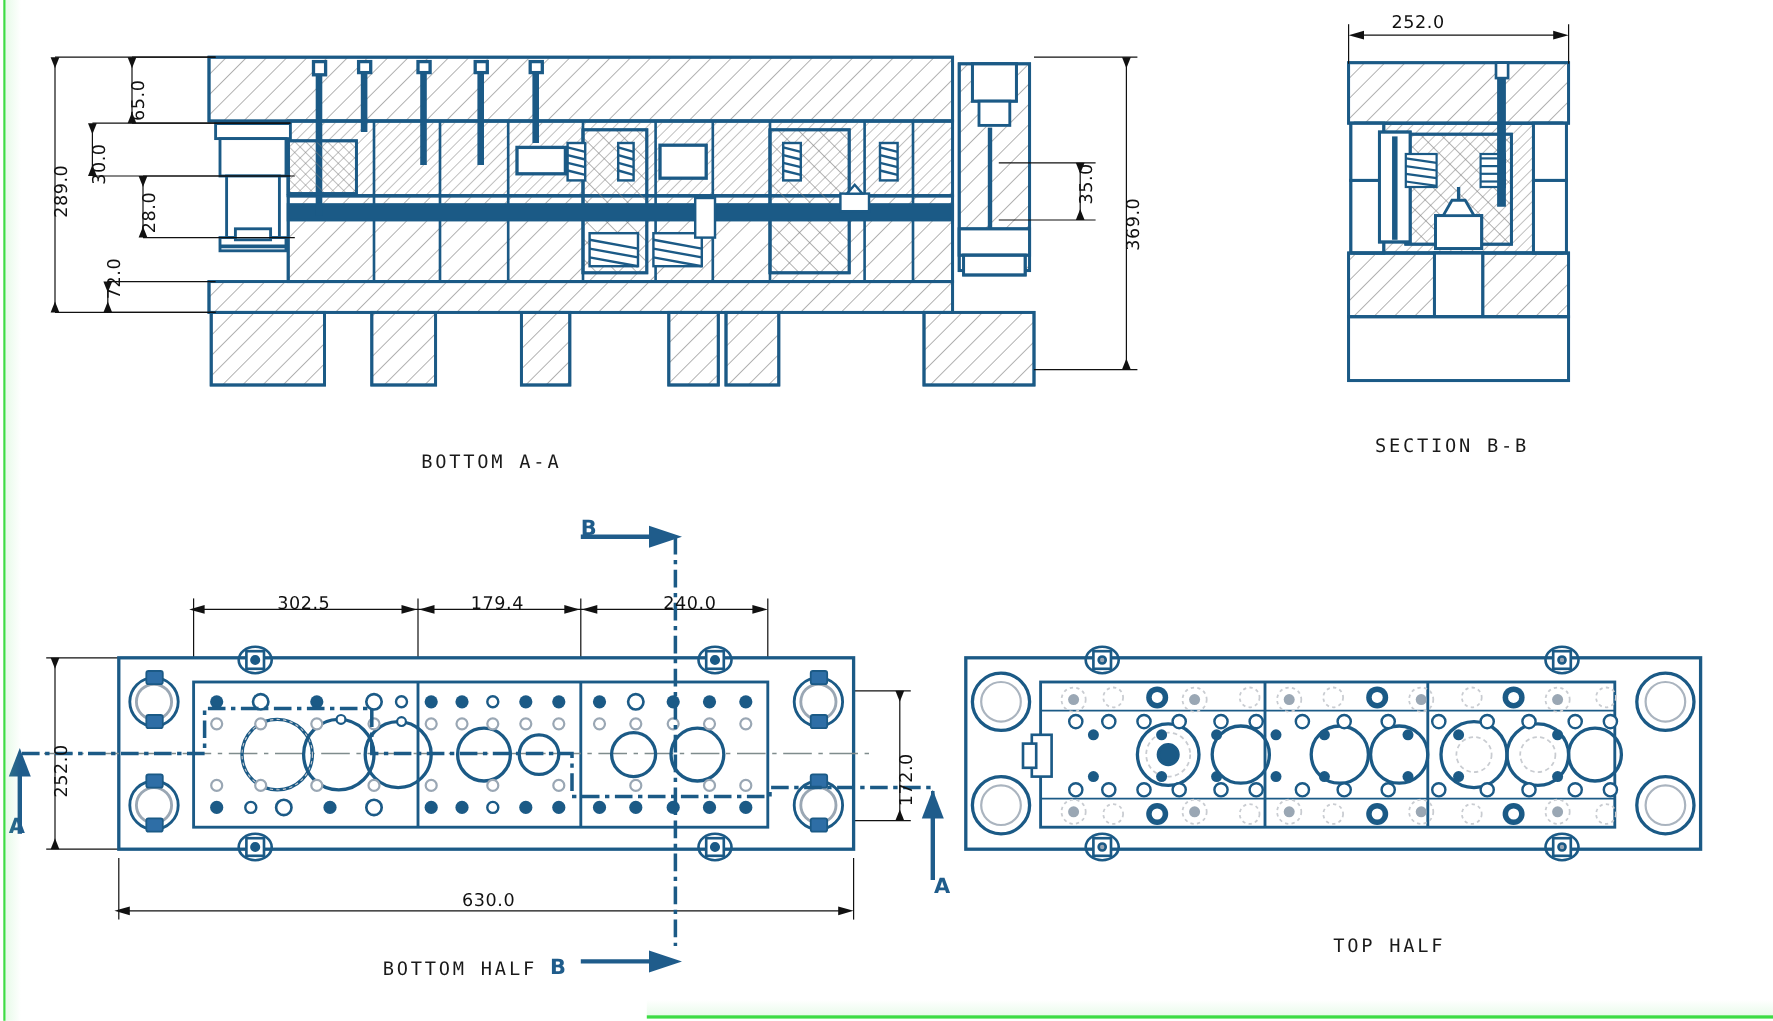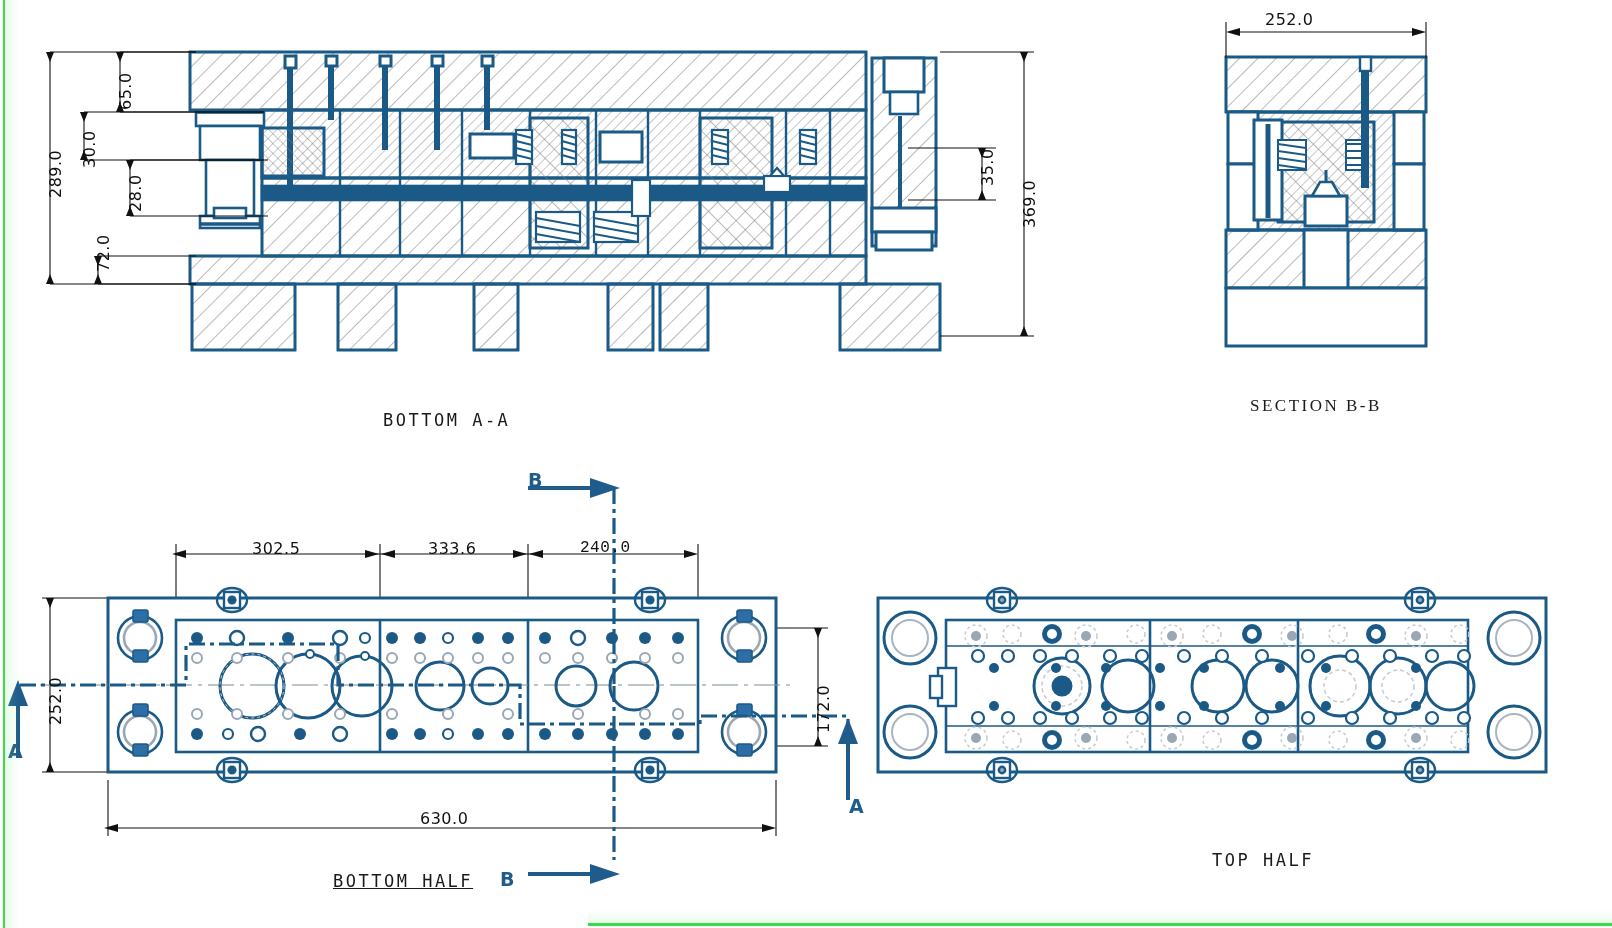--- a/index.html
+++ b/index.html
@@ -381,21 +381,21 @@
     <g stroke="#111111" stroke-width="1.1" fill="none">
       <line x1="80" y1="32" x2="272" y2="32"></line>
       <path d="M76,32 L90,28 L90,36 z" fill="#111" stroke="none"></path>
       <path d="M276,32 L262,28 L262,36 z" fill="#111" stroke="none"></path>
       <line x1="76" y1="22" x2="76" y2="58"></line>
       <line x1="276" y1="22" x2="276" y2="58"></line>
     </g>
   </svg>
 
   <div class="dimtext" style="left:1265px; top:10px;">252.0</div>
-  <div class="caption" style="left:1250px; top:396px;font-family:Liberation Serif, serif;">SECTION B-B</div>
+  <div class="caption" style="left:1250px; top:396px;">SECTION B-B</div>
 
   <svg style="position:absolute;left:0;top:440px;width:880px;height:488px" viewBox="0 0 880 488">
     <defs>
       <marker id="arrR2" markerWidth="12" markerHeight="9" refX="11" refY="4.5" orient="auto">
         <path d="M0,0 L12,4.5 L0,9 z" fill="#111"></path>
       </marker>
     </defs>
 
     <g stroke="#111111" stroke-width="1.1" fill="none">
       <line x1="176" y1="114" x2="694" y2="114"></line>
@@ -584,32 +584,32 @@
 
       <line x1="528" y1="48" x2="594" y2="48"></line>
       <path d="M590,38 L620,48 L590,58 z" stroke="none"></path>
 
       <line x1="528" y1="434" x2="594" y2="434"></line>
       <path d="M590,424 L620,434 L590,444 z" stroke="none"></path>
     </g>
   </svg>
 
   <div class="dimtext" style="left:252px; top:539px;">302.5</div>
-  <div class="dimtext" style="left:428px; top:539px;">333.6</div>
-  <div class="dimtext" style="left:580px; top:539px;font-family:Liberation Mono, monospace;">240.0</div>
+  <div class="dimtext" style="left:428px; top:539px;">179.4</div>
+  <div class="dimtext" style="left:603px; top:539px;">240.0</div>
   <div class="dimtext" style="left:420px; top:809px;">630.0</div>
   <div class="dimtext vert" style="left:46px; top:725px;">252.0</div>
   <div class="dimtext vert" style="left:814px; top:733px;">172.0</div>
 
   <div class="seclabel" style="left:8px; top:740px;">A</div>
   <div class="seclabel" style="left:849px; top:795px;">A</div>
   <div class="seclabel" style="left:528px; top:469px;">B</div>
   <div class="seclabel" style="left:500px; top:868px;">B</div>
 
-  <div class="caption" style="left:333px; top:871px;text-decoration:underline;">BOTTOM HALF</div>
+  <div class="caption" style="left:348px; top:871px;">BOTTOM HALF</div>
 
   <svg style="position:absolute;left:860px;top:560px;width:752px;height:300px" viewBox="0 0 752 300">
 
     <g stroke="#1b5a86" fill="none" stroke-width="3">
       <rect x="18" y="38" width="668" height="174" fill="#ffffff"></rect>
       <rect x="86" y="60" width="522" height="132" stroke-width="2.6"></rect>
       <line x1="290" y1="60" x2="290" y2="192" stroke-width="2.6"></line>
       <line x1="438" y1="60" x2="438" y2="192" stroke-width="2.6"></line>
       <line x1="86" y1="86" x2="608" y2="86" stroke-width="1.6"></line>
       <line x1="86" y1="166" x2="608" y2="166" stroke-width="1.6"></line>

